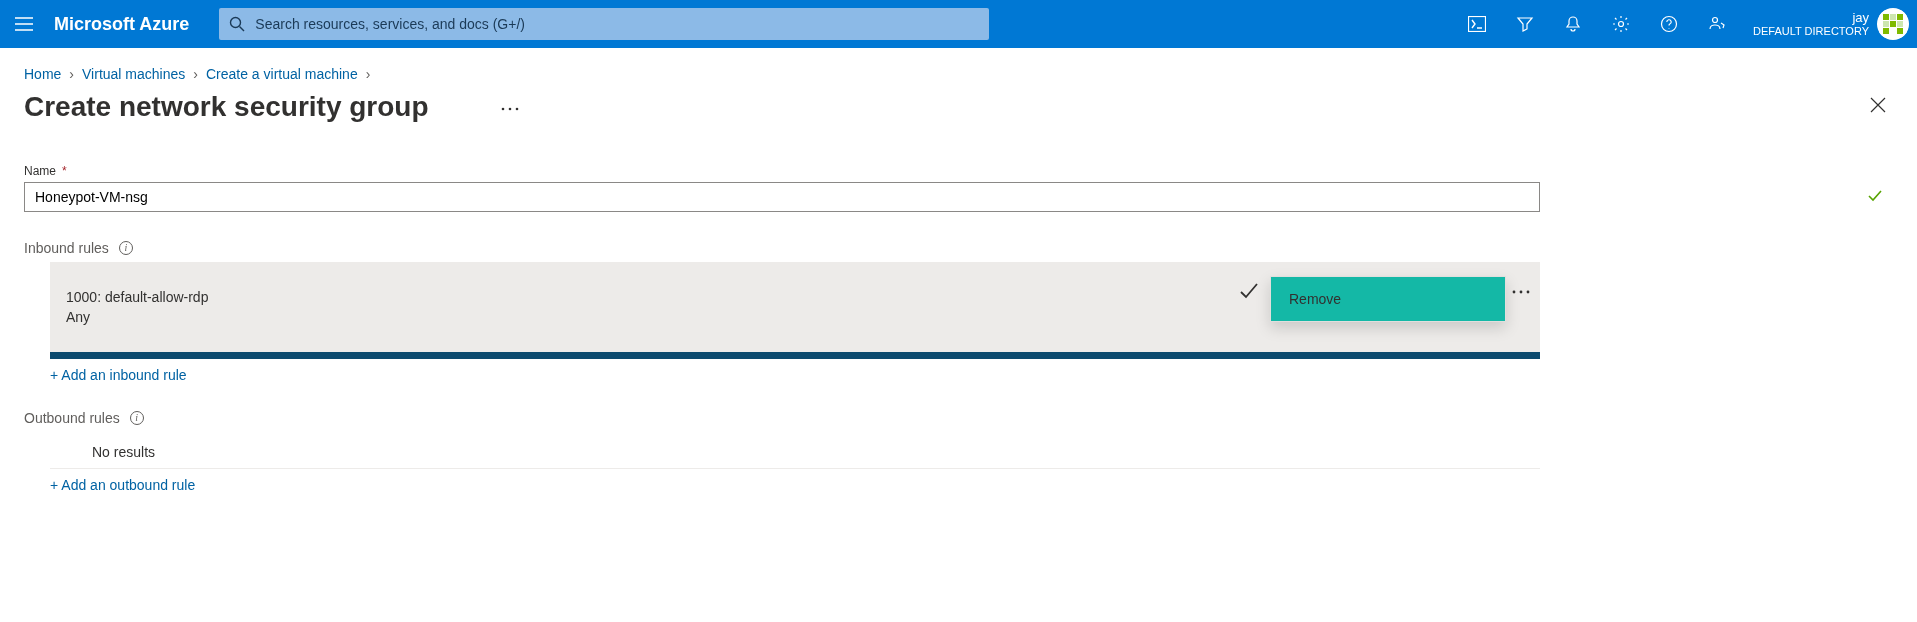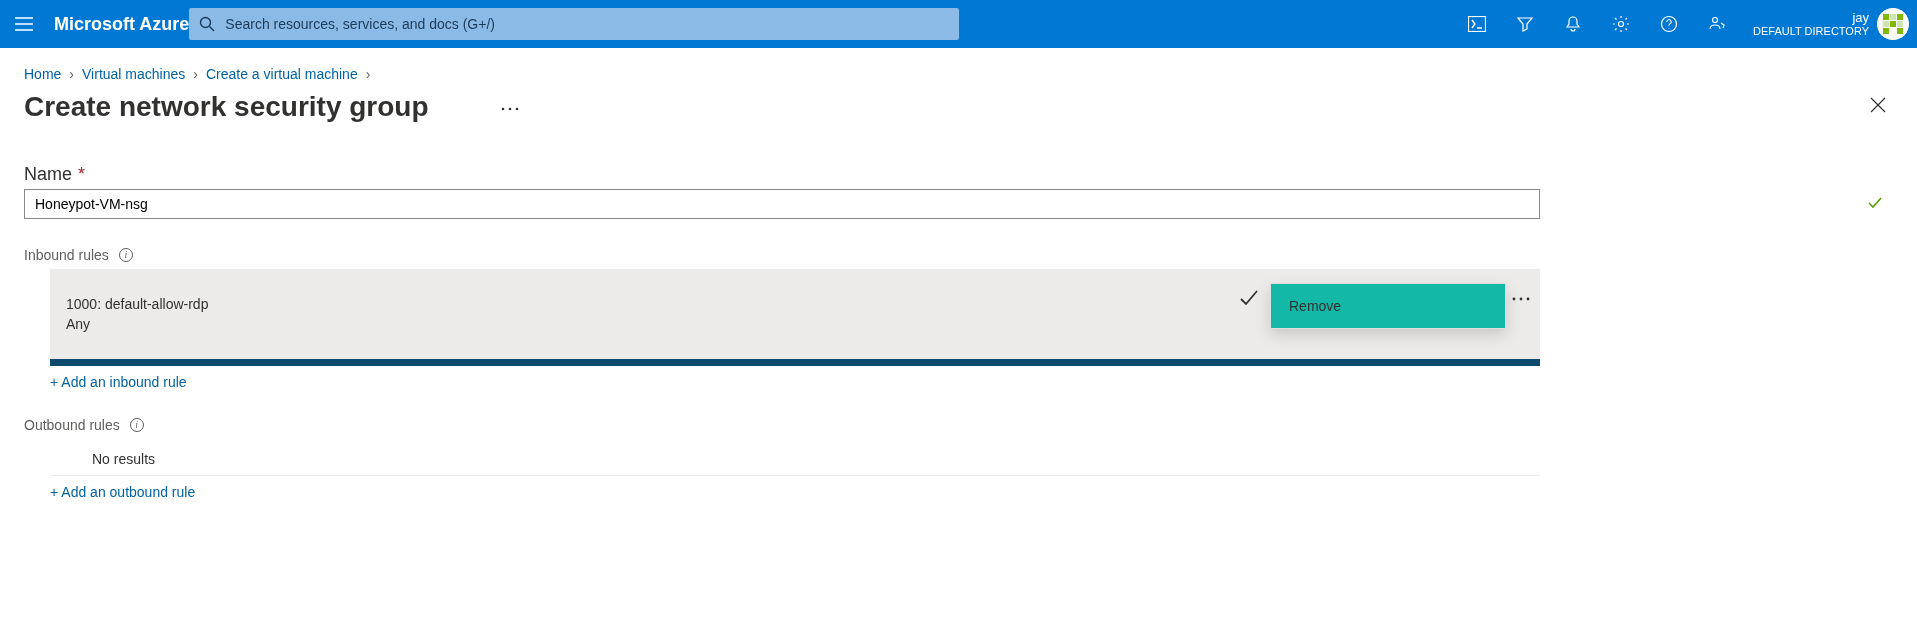--- a/index.html
+++ b/index.html
@@ -12,21 +12,21 @@
     --panel:#edebe9;
     --success:#57a300;
   }
   *{box-sizing:border-box;}
   html,body{margin:0;padding:0;font-family:"Segoe UI",Arial,sans-serif;color:var(--text);background:#fff;}
   body{width:1917px;height:622px;overflow:hidden;position:relative;}
 
   
   .azure-header{height:48px;background:var(--azure-blue);display:flex;align-items:center;color:#fff;}
   .hamburger{width:48px;height:48px;display:flex;align-items:center;justify-content:center;cursor:pointer;}
-  .brand{font-size:18px;font-weight:600;margin-left:6px;white-space:nowrap;}
+  .brand{font-size:18px;font-weight:600;margin-left:6px;margin-right:30px;white-space:nowrap;}
   .search-wrap{flex:0 0 770px;height:32px;background:var(--azure-lightblue);border-radius:2px;display:flex;align-items:center;padding:8px 10px;margin-right:auto;}
   .search-wrap svg{flex:0 0 auto;}
   .search-input{flex:1 1 auto;border:none;background:transparent;outline:none;font-size:14px;color:#1b3a57;margin-left:8px;}
   .search-input::placeholder{color:#1b3a57;}
   .hdr-icons{display:flex;align-items:center;height:48px;}
   .hdr-icon{width:48px;height:48px;display:flex;align-items:center;justify-content:center;cursor:pointer;}
   .hdr-account{display:flex;align-items:center;height:48px;padding:0 8px 0 12px;cursor:pointer;}
   .hdr-account .uname{font-size:13px;line-height:14px;text-align:right;}
   .hdr-account .udir{font-size:11px;line-height:12px;text-align:right;}
   .avatar{width:32px;height:32px;border-radius:50%;background:#fff;margin-left:8px;display:flex;align-items:center;justify-content:center;overflow:hidden;}
@@ -38,21 +38,21 @@
   .breadcrumb .chev{color:var(--muted);}
 
   
   .title-row{display:flex;align-items:center;padding:8px 24px 0 24px;gap:48px;}
   .page-title{font-size:28px;font-weight:600;flex:0 0 auto;}
   .title-more{margin-left:24px;cursor:pointer;color:var(--text);}
   .title-close{margin-left:auto;cursor:pointer;padding:6px;}
 
   
   .form{padding:40px 24px 0 24px;}
-  .field-label{font-size:18px;color:var(--text);display:flex;align-items:flex-end;gap:6px;margin-bottom:4px;}
+  .field-label{font-size:12px;color:var(--text);display:flex;align-items:flex-end;gap:6px;margin-bottom:4px;}
   .req{color:#a4262c;}
   .field-row{position:relative;margin-bottom:28px;}
   .text-input{width:1516px;height:30px;border:1px solid var(--border);font-size:14px;padding:4px 34px 4px 10px;outline:none;}
   .input-check{position:absolute;right:10px;top:6px;color:var(--success);}
   
 
   .section-label{font-size:14px;color:var(--muted);display:flex;align-items:center;gap:10px;margin-bottom:6px;}
   .info-icon{width:14px;height:14px;border:1px solid var(--muted);border-radius:50%;display:inline-flex;align-items:center;justify-content:center;font-size:10px;font-style:italic;font-family:Georgia,serif;color:var(--muted);line-height:1;}
 
   .rules-box{width:1490px;margin-left:26px;}

